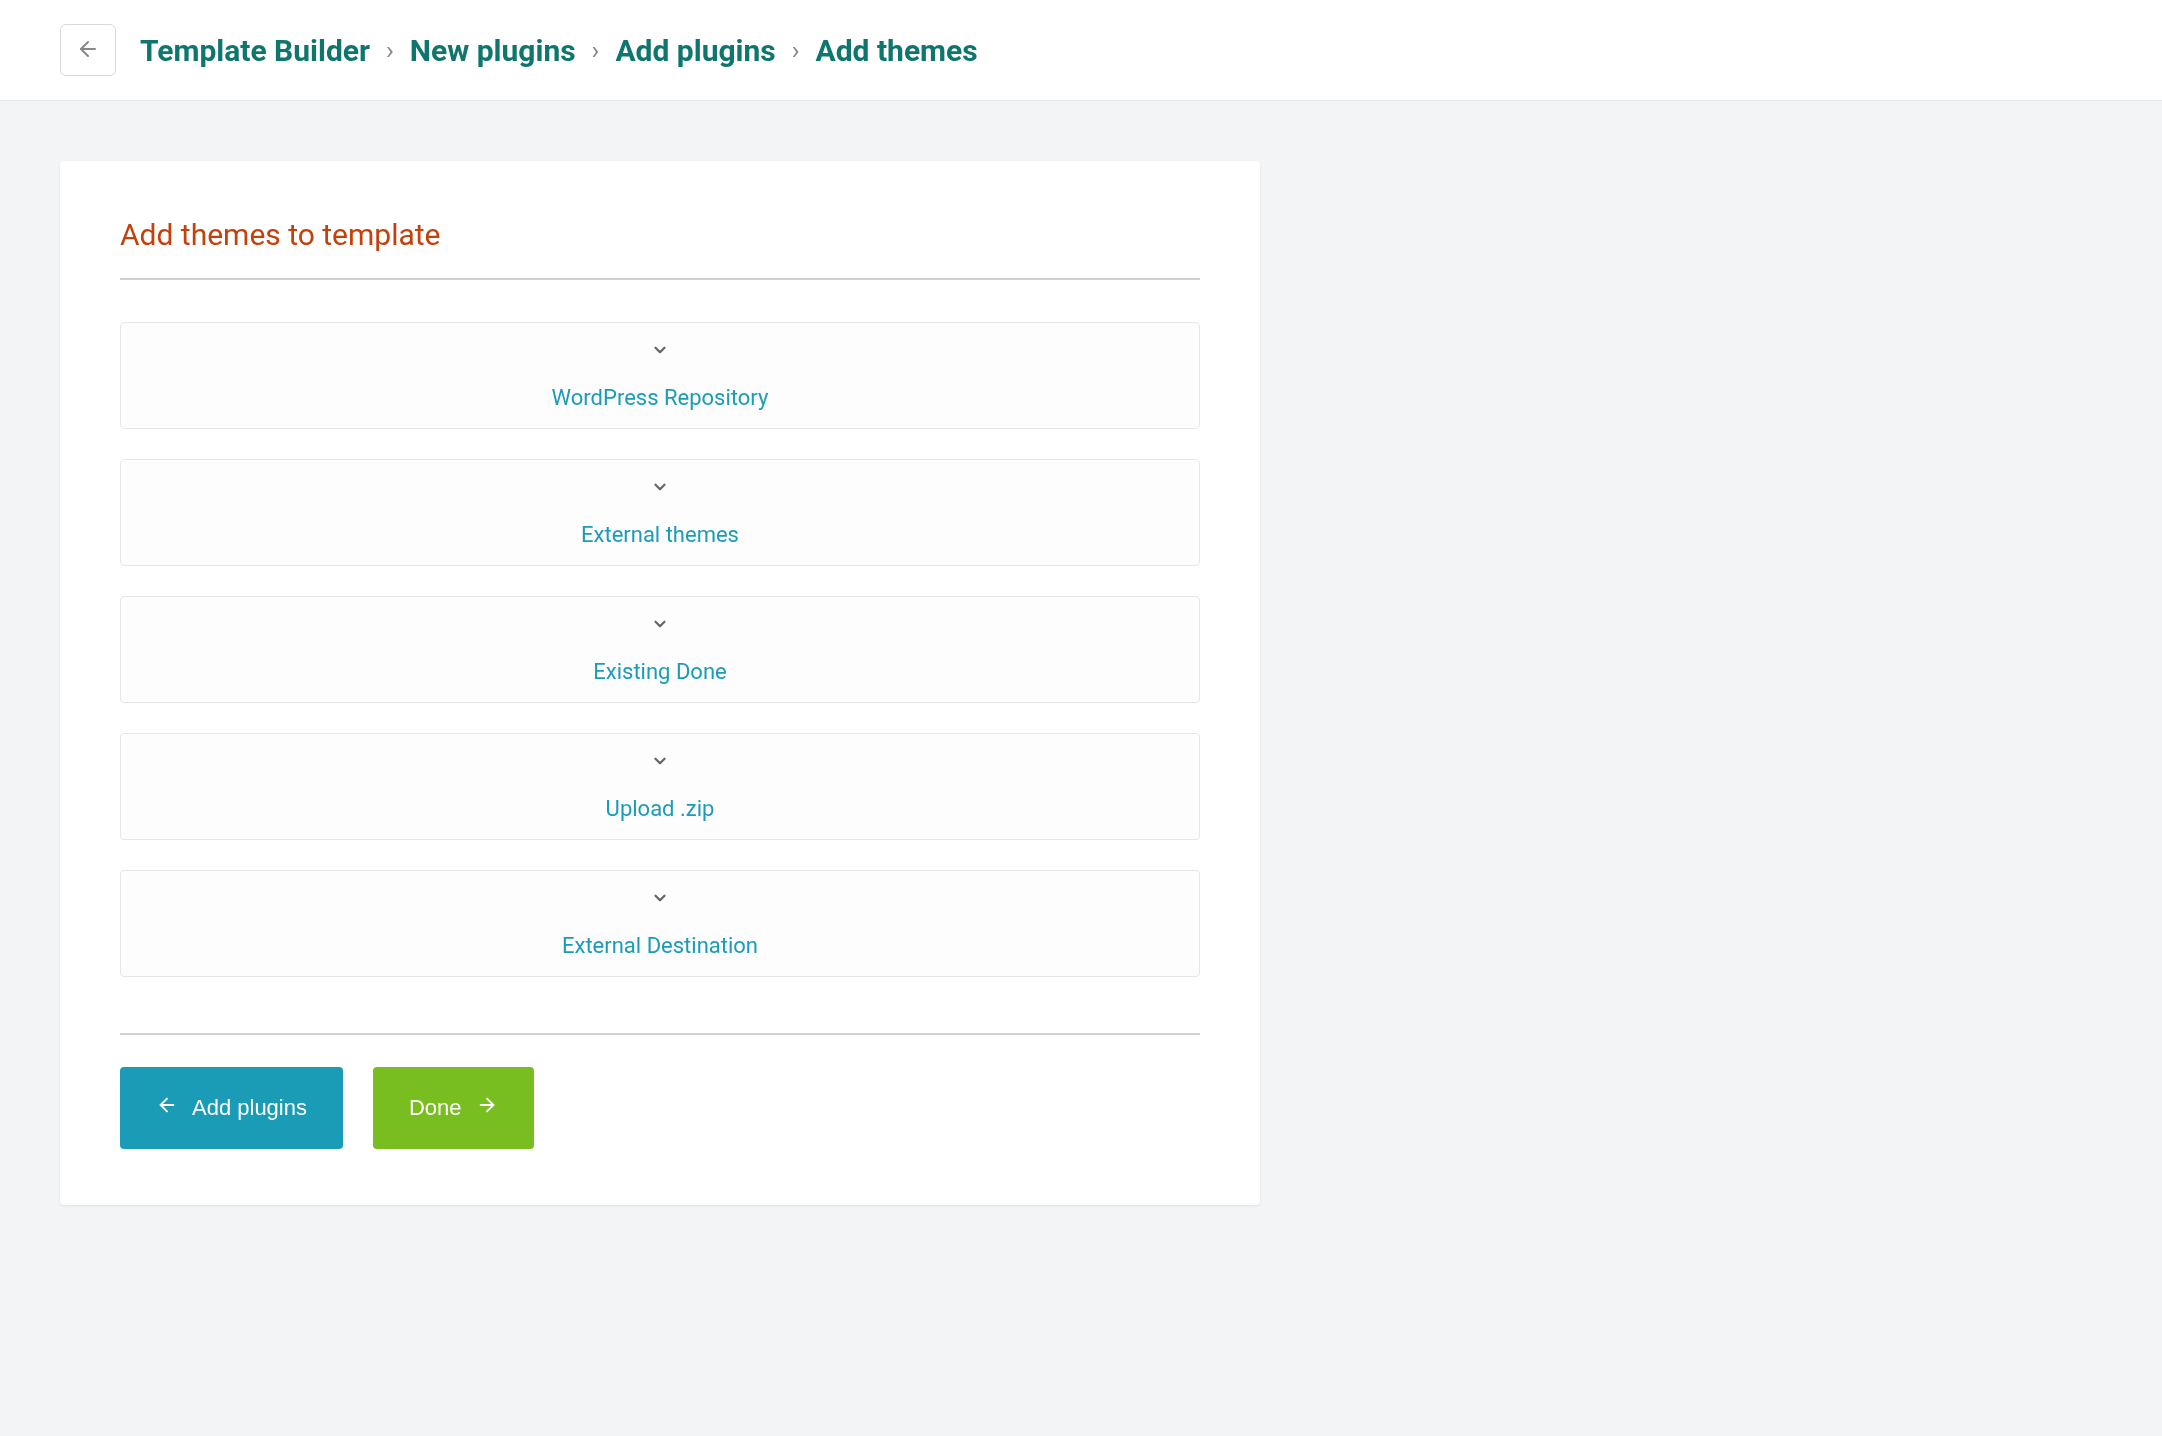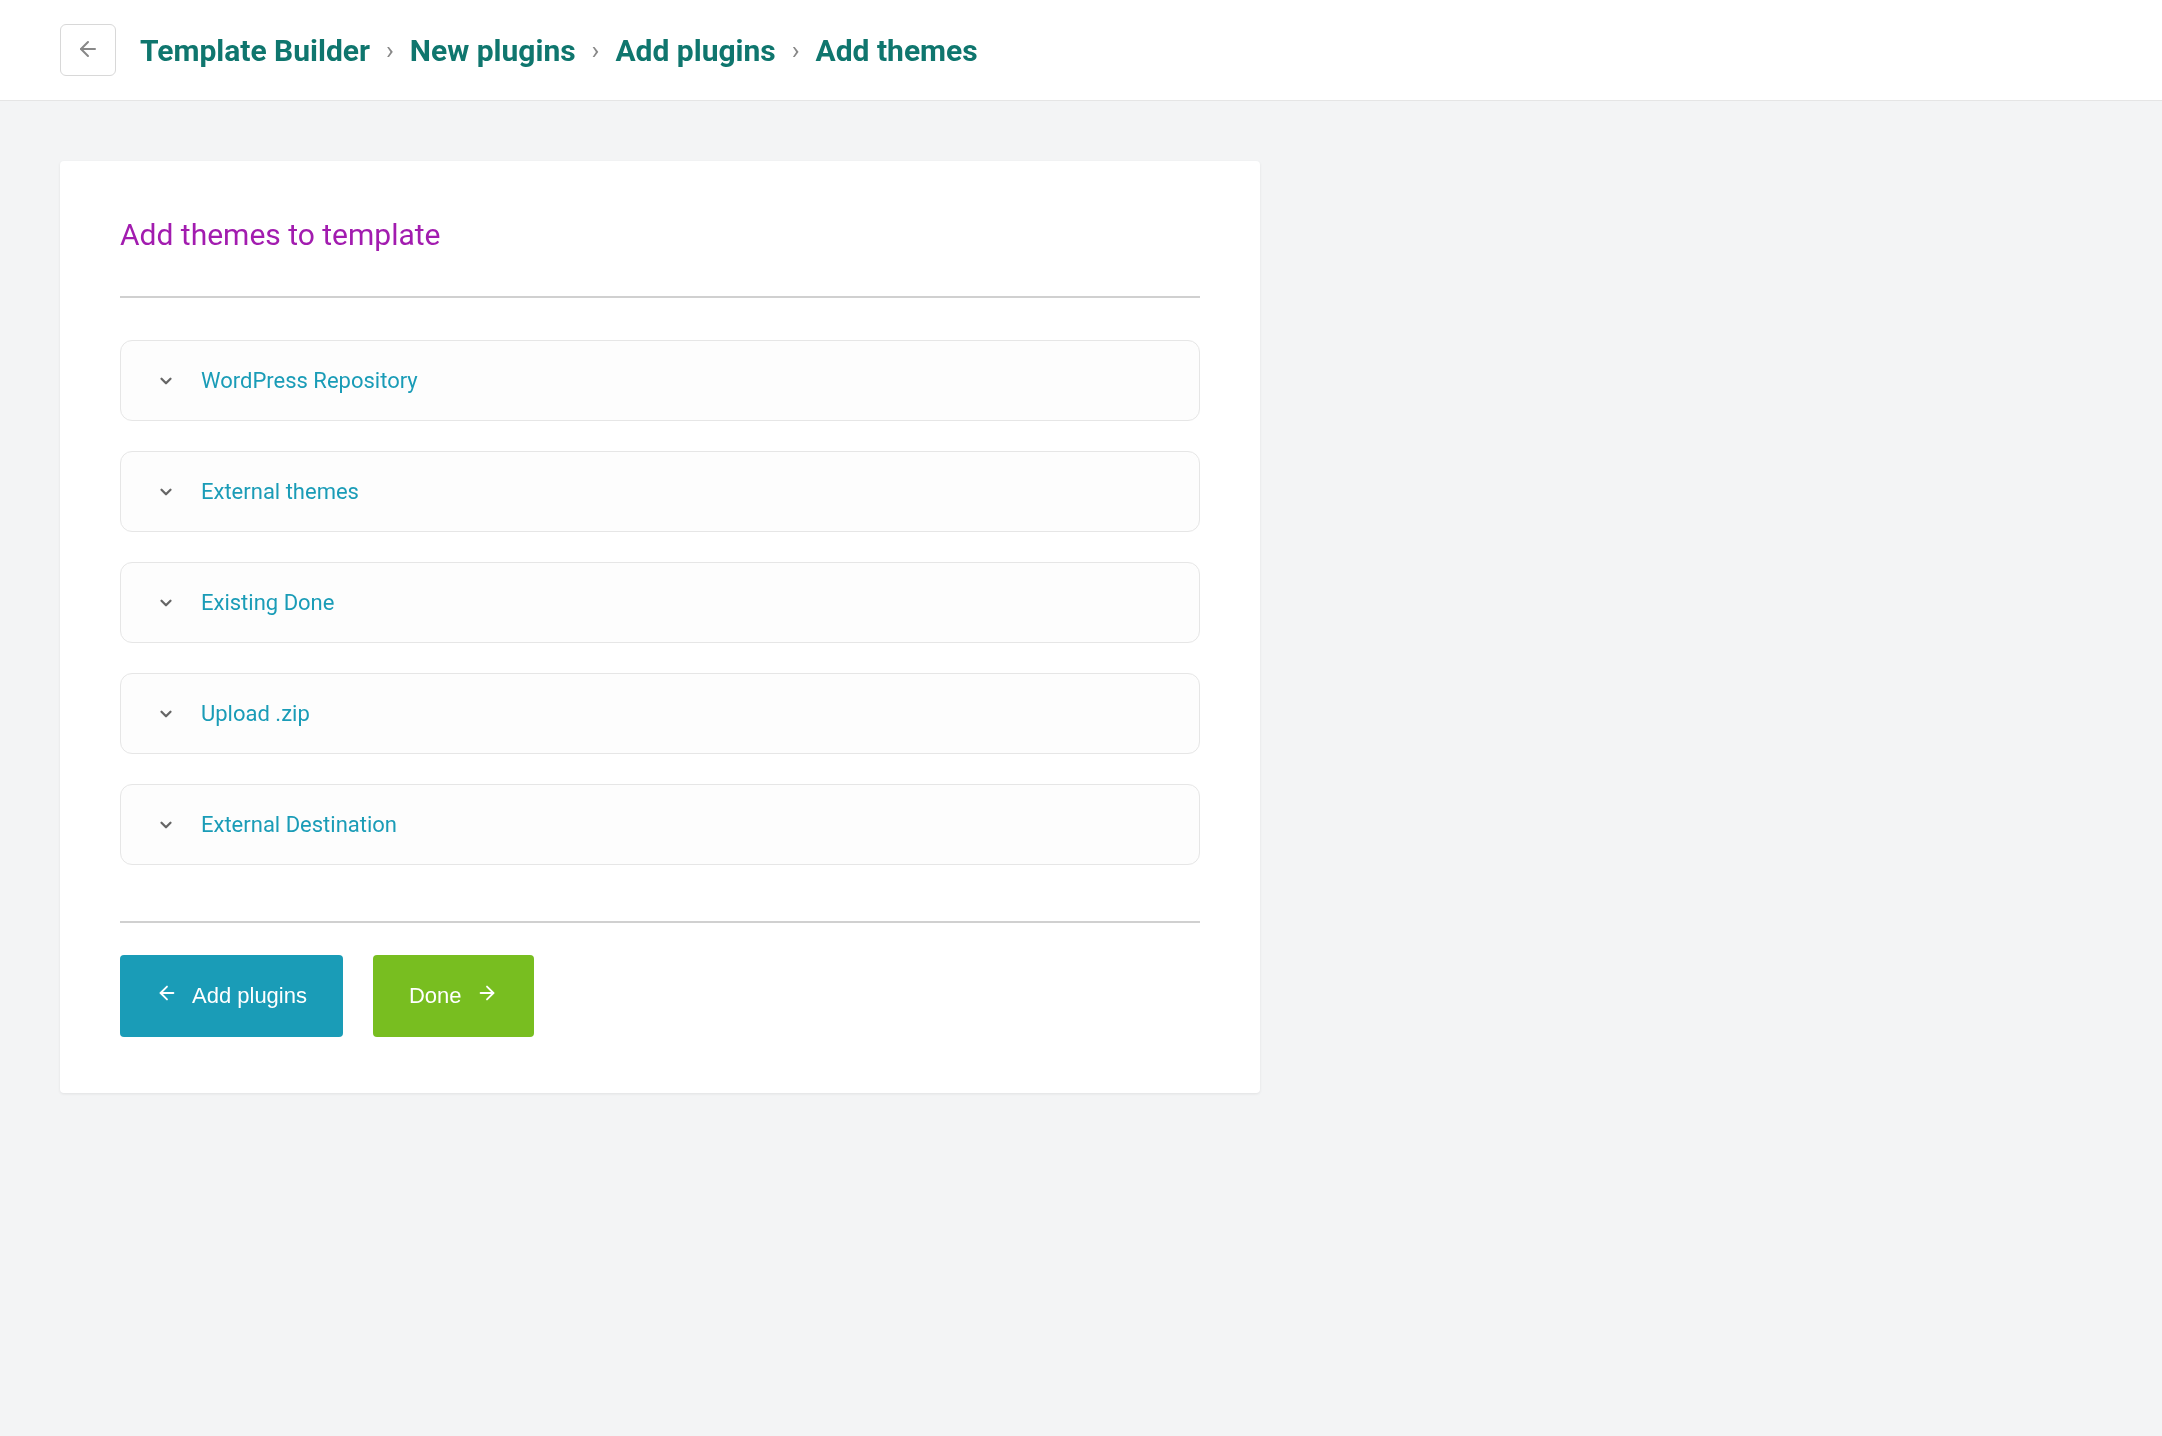--- a/index.html
+++ b/index.html
@@ -56,44 +56,45 @@
     }
     .card {
       background: #ffffff;
       border-radius: 4px;
       box-shadow: 0 1px 3px rgba(0,0,0,0.08);
       width: 1200px;
       padding: 56px 60px 56px 60px;
     }
     .card-title {
       font-size: 30px;
-      color: #a21caf;
+      color: #c2410c;
       font-weight: 400;
-      margin-bottom: 44px;
+      margin-bottom: 26px;
     }
     .divider {
       border: none;
       border-top: 2px solid #d0d0d0;
       margin: 0;
     }
     .accordion-list {
       margin-top: 42px;
       display: flex;
       flex-direction: column;
       gap: 30px;
     }
     .accordion-item {
       background: #fdfdfd;
       border: 1px solid #e6e6e6;
-      border-radius: 12px;
-      padding: 27px 36px;
+      border-radius: 4px;
+      padding: 18px 36px;
       display: flex;
       align-items: center;
       gap: 26px;
       cursor: pointer;
+      flex-direction: column;
     }
     .chevron-icon {
       width: 18px;
       height: 18px;
       display: inline-flex;
       align-items: center;
       justify-content: center;
     }
     .chevron-icon svg {
       width: 18px;

